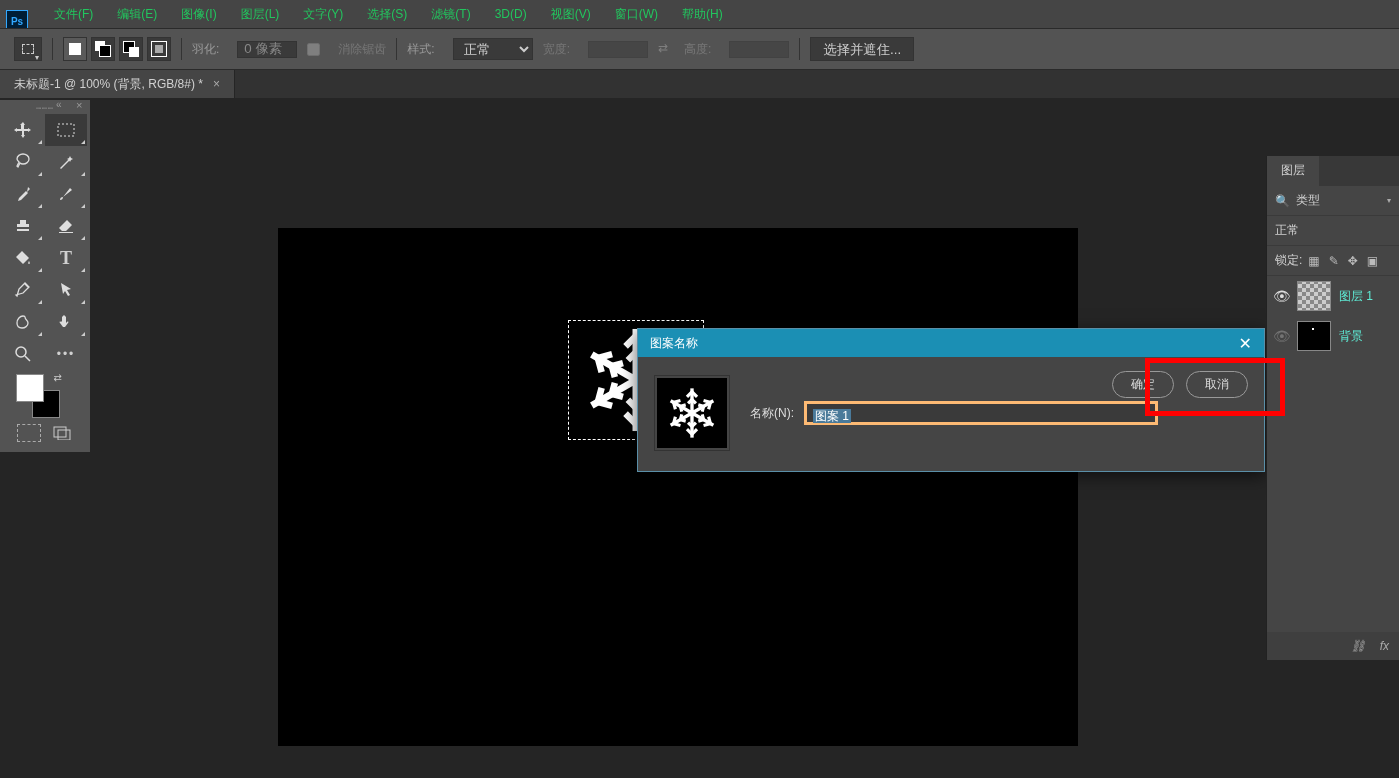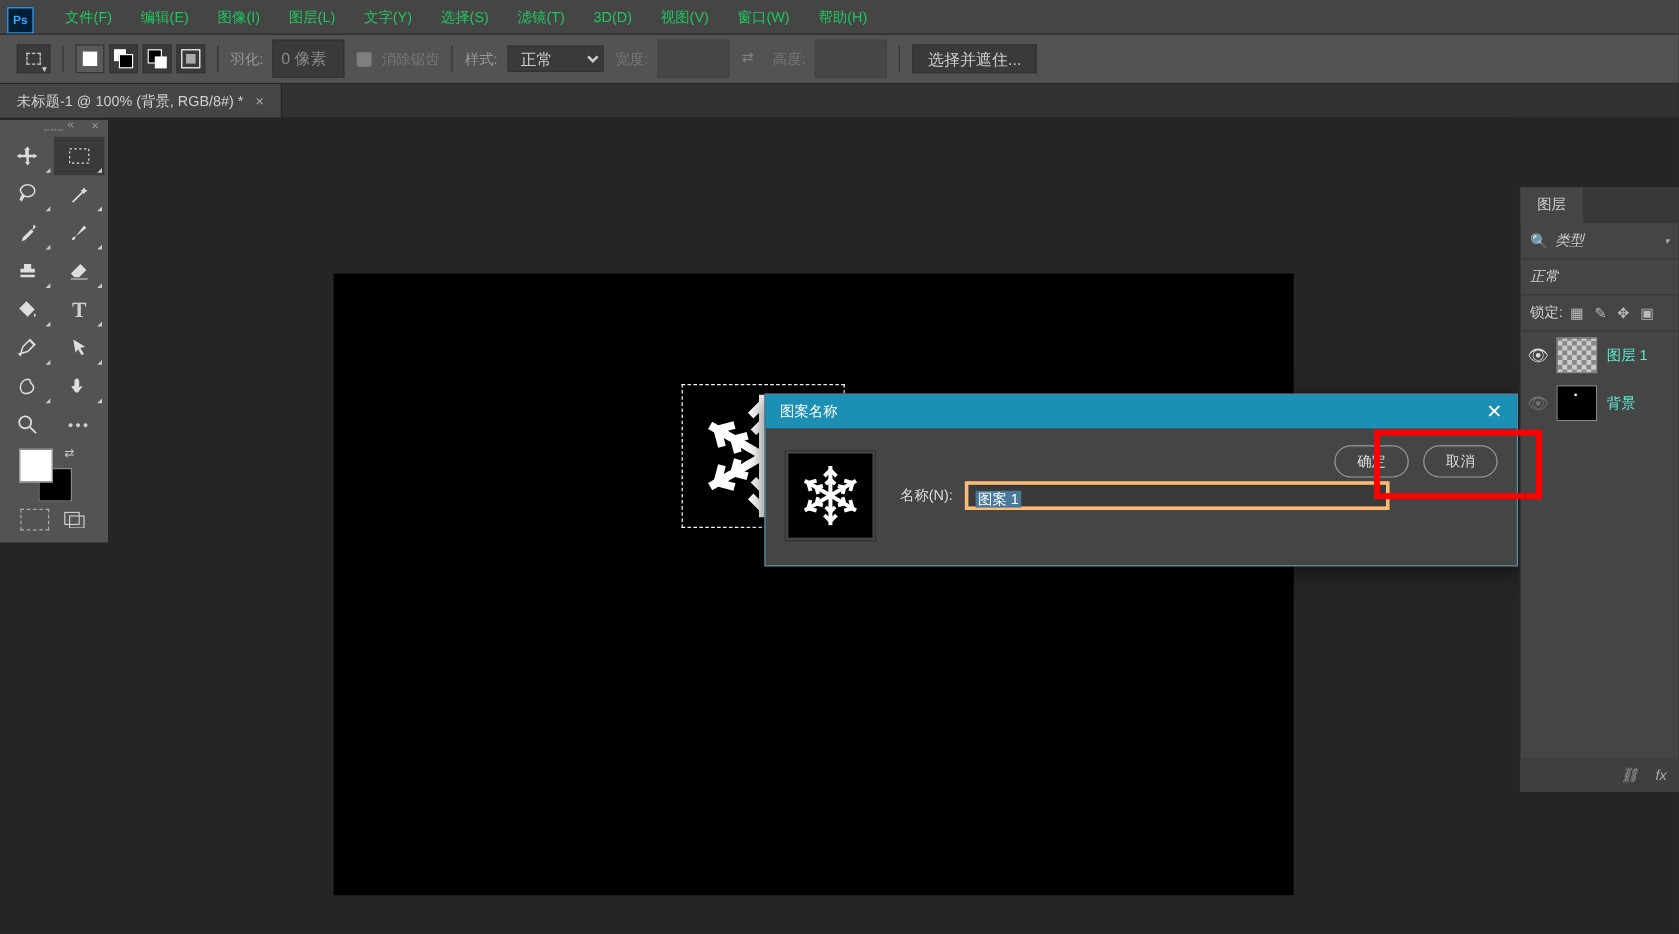--- a/index.html
+++ b/index.html
@@ -1,23 +1,23 @@
 <!DOCTYPE html>
 <html><head>
 <meta charset="utf-8">
 <style>
 * { margin: 0; padding: 0; box-sizing: border-box; user-select: none; }
 body { font-family: "Microsoft YaHei", sans-serif; font-size: 12px; color: #d0d0d0; background: #323232; overflow: hidden; width: 1399px; height: 778px; }
 .app { width: 100%; height: 100%; display: flex; flex-direction: column; }
-.menubar { background: #454545; height: 28px; display: flex; align-items: flex-end; padding: 0 6px; }
+.menubar { background: #454545; height: 28px; display: flex; align-items: flex-start; padding: 10px 6px; }
 .ps-logo { width: 22px; height: 22px; background: #001e36; border: 1px solid #31a8ff; display: flex; align-items: center; justify-content: center; color: #31a8ff; font-weight: bold; font-size: 10px; margin-right: 14px; }
 .menu-item { padding: 0 12px; color: #22c55e; height: 100%; display: flex; align-items: center; cursor: pointer; }
 .options-bar { background: #535353; height: 42px; display: flex; align-items: center; padding: 0 14px; gap: 10px; border-top: 1px solid #2a2a2a; border-bottom: 1px solid #2a2a2a; }
-.opt-item { display: flex; align-items: center; gap: 8px; color: #999; }
-.opt-input { background: #3a3a3a; border: 1px solid #333; color: #888; padding: 2px 6px; width: 60px; height: 32px; }
+.opt-item { display: flex; align-items: center; gap: 18px; color: #999; }
+.opt-input { background: #3a3a3a; border: 1px solid #333; color: #888; padding: 2px 6px; width: 60px; height: 17px; }
 .opt-select { background: #3a3a3a; border: 1px solid #333; color: #ccc; padding: 2px 6px; width: 80px; height: 22px; }
 .opt-btn { background: #3a3a3a; border: 1px solid #333; color: #ccc; padding: 3px 12px; height: 24px; cursor: pointer; }
 .marquee-mode { display: flex; gap: 4px; }
 .mode-btn { width: 24px; height: 24px; background: #3a3a3a; border: 1px solid #333; cursor: pointer; display: flex; align-items: center; justify-content: center; }
 .mode-btn.active { background: #5a5a5a; }
 .tool-row-icon { width: 28px; height: 24px; border: 1px solid #333; background: #3a3a3a; display: flex; align-items: center; justify-content: center; position: relative; }
 .tool-row-icon::after { content: '▾'; position: absolute; bottom: -2px; right: 2px; font-size: 8px; color: #ccc; }
 .tool-row-icon .inner { width: 12px; height: 10px; border: 1px dashed #ccc; }
 .workspace { flex: 1; display: flex; background: #252525; position: relative; }
 .doc-tab-bar { position: absolute; top: 0; left: 0; right: 0; height: 28px; background: #323232; display: flex; }
@@ -53,21 +53,21 @@
 .name-input { flex: 1; background: #3a3a3a; border: 3px solid #fdba74; color: #fff; padding: 4px 6px; height: 24px; }
 .name-input .sel { background: #4a7a9a; color: #fff; padding: 0 2px; }
 .dialog-btns { position: absolute; right: 16px; top: 42px; display: flex; gap: 12px; }
 .dialog-btn { min-width: 62px; padding: 4px 18px; background: transparent; border: 1px solid #999; border-radius: 14px; color: #ddd; cursor: pointer; text-align: center; }
 .highlight-box { position: absolute; top: 288px; left: 1145px; width: 140px; height: 58px; border: 5px solid #ff0000; pointer-events: none; z-index: 100; }
 .panels { position: absolute; top: 86px; right: 0; width: 133px; background: #454545; border-left: 1px solid #222; display: flex; flex-direction: column; }
 .panel-tab-bar { display: flex; background: #383838; height: 30px; }
 .panel-tab { padding: 0 14px; display: flex; align-items: center; background: #454545; border-bottom: 1px solid #454545; }
 .panel-row { display: flex; align-items: center; gap: 6px; padding: 6px 8px; border-bottom: 1px solid #3a3a3a; height: 30px; }
 .panel-search { display: flex; align-items: center; gap: 6px; width: 100%; }
-.panel-dd { flex: 1; display: flex; align-items: center; justify-content: space-between; font-style: italic; }
+.panel-dd { flex: 1; display: flex; align-items: center; justify-content: space-between; }
 .panel-dd .caret { font-size: 8px; color: #aaa; }
 .lock-icons { display: flex; gap: 9px; color: #bbb; font-size: 12px; }
 .layer-item { display: flex; align-items: center; gap: 8px; padding: 5px 6px; height: 40px; }
 .eye { color: #ddd; font-size: 14px; width: 16px; text-align: center; }
 .layer-thumb { width: 34px; height: 30px; border: 1px solid #888; }
 .layer-thumb.checker { background: repeating-conic-gradient(#888 0% 25%, #ccc 0% 50%) 0/8px 8px; }
 .layer-thumb.bg-thumb { background: #000; position: relative; }
 .layer-thumb.bg-thumb::after { content: ''; position: absolute; top: 6px; left: 14px; width: 2px; height: 2px; background: #fff; }
 .layer-name { color: #5eead4; white-space: nowrap; overflow: hidden; }
 .panel-footer { margin-top: auto; height: 28px; background: #3f3f3f; display: flex; align-items: center; justify-content: flex-end; gap: 14px; padding: 0 10px; color: #aaa; font-style: italic; font-size: 12px; }

